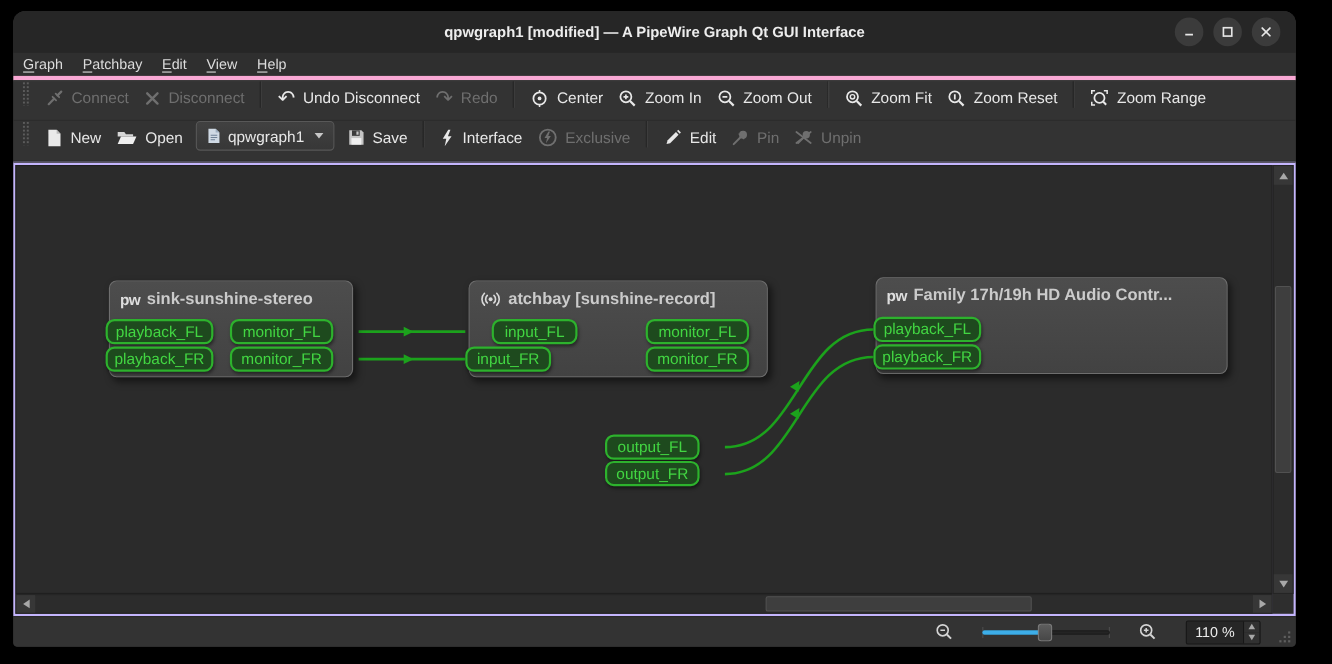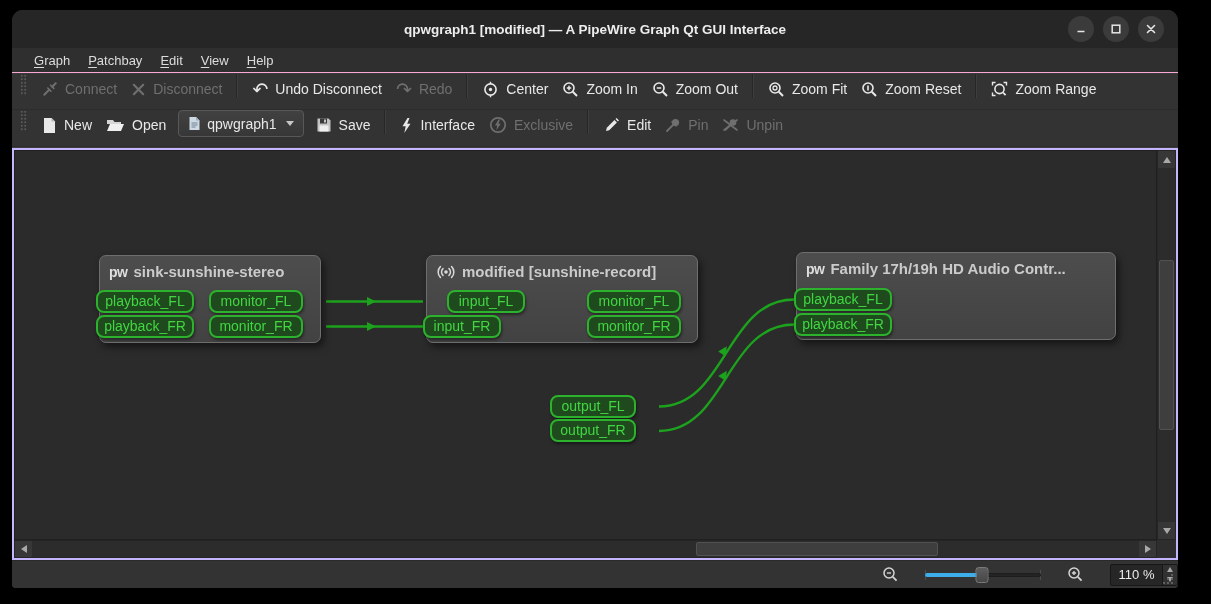--- a/index.html
+++ b/index.html
@@ -22,21 +22,21 @@
   .titlebar .title { color:#ededed; font-size:13.5px; font-weight:bold; }
   .win-controls { position:absolute; right:14px; top:6px; display:flex; gap:9px; }
   .win-btn {
     width:26px; height:26px; border-radius:50%; background:#3b3b3b;
     display:flex; align-items:center; justify-content:center; cursor:pointer;
   }
   .win-btn svg { display:block; }
   
   .menubar {
     height:25px; background:#2f2f2f; display:flex; align-items:center;
-    padding-left:13px; flex:0 0 auto; border-bottom:1px solid #f9a8d4;
+    flex:0 0 auto; border-bottom:4px solid #f9a8d4;
   }
   .menu-item { color:#dcdcdc; font-size:13px; padding:3px 9px; cursor:default; }
   .menu-item .mn { text-decoration:underline; text-underline-offset:2px; }
   
   .toolbar {
     height:37px; background:#333; display:flex; align-items:flex-start;
     padding-left:4px; flex:0 0 auto; border-bottom:1px solid #2c2c2c;
   }
   .toolbar.first { border-top:1px solid #3a3a3a; }
   .tb-handle {
@@ -103,21 +103,21 @@
   .tri.left  { border-top:4.5px solid transparent; border-bottom:4.5px solid transparent; border-right:6px solid #a8a8a8; }
   .tri.right { border-top:4.5px solid transparent; border-bottom:4.5px solid transparent; border-left:6px solid #a8a8a8; }
   .scroll-thumb {
     position:absolute; background:#3e3e3e; border:1px solid #515151; border-radius:2px; cursor:grab;
   }
   .corner { background:#2e2e2e; }
   
   .statusbar {
     height:28px; background:#333; border-top:1px solid #2a2a2a; flex:0 0 auto;
     display:flex; align-items:center; justify-content:flex-end; gap:26px;
-    position:relative;
+    padding-right:32px; position:relative;
   }
   .statusbar svg { display:block; }
   .zslider { position:relative; width:116px; height:18px; cursor:pointer; }
   .zslider .track {
     position:absolute; left:0; right:0; top:7px; height:4px; background:#242424;
     border:1px solid #1d1d1d; border-radius:2px;
   }
   .zslider .fill {
     position:absolute; left:0; width:49%; top:7px; height:4px;
     background:var(--accent,#3daee9); border-radius:2px;
@@ -380,21 +380,21 @@
       <div class="port" style="right:853px;top:139px;width:94px;"><span>monitor_FL</span></div>
       <div class="port" style="right:853px;top:164px;width:94px;"><span>monitor_FR</span></div>
 
       <div class="node" style="left:411px;top:104px;width:272px;height:88px;">
         <div class="node-head">
           <svg width="20" height="16" viewBox="0 0 20 16">
             <circle cx="10" cy="8" r="1.8" fill="#d9d9d9"></circle>
             <path d="M7 4.6 a4.6 4.6 0 0 0 0 6.8 M4.4 2.6 a7.6 7.6 0 0 0 0 10.8" stroke="#d9d9d9" stroke-width="1.5" fill="none" stroke-linecap="round"></path>
             <path d="M13 4.6 a4.6 4.6 0 0 1 0 6.8 M15.6 2.6 a7.6 7.6 0 0 1 0 10.8" stroke="#d9d9d9" stroke-width="1.5" fill="none" stroke-linecap="round"></path>
           </svg>
-          <span class="node-title">modified [sunshine-record]</span>
+          <span class="node-title">atchbay [sunshine-record]</span>
         </div>
       </div>
       <div class="port" style="left:432px;top:139px;width:78px;"><span>input_FL</span></div>
       <div class="port" style="left:408px;top:164px;width:78px;"><span>input_FR</span></div>
       <div class="port" style="right:475px;top:139px;width:94px;"><span>monitor_FL</span></div>
       <div class="port" style="right:475px;top:164px;width:94px;"><span>monitor_FR</span></div>
 
       <div class="node" style="left:781px;top:101px;width:320px;height:88px;">
         <div class="node-head">
           <span class="pw-logo">pw</span>

